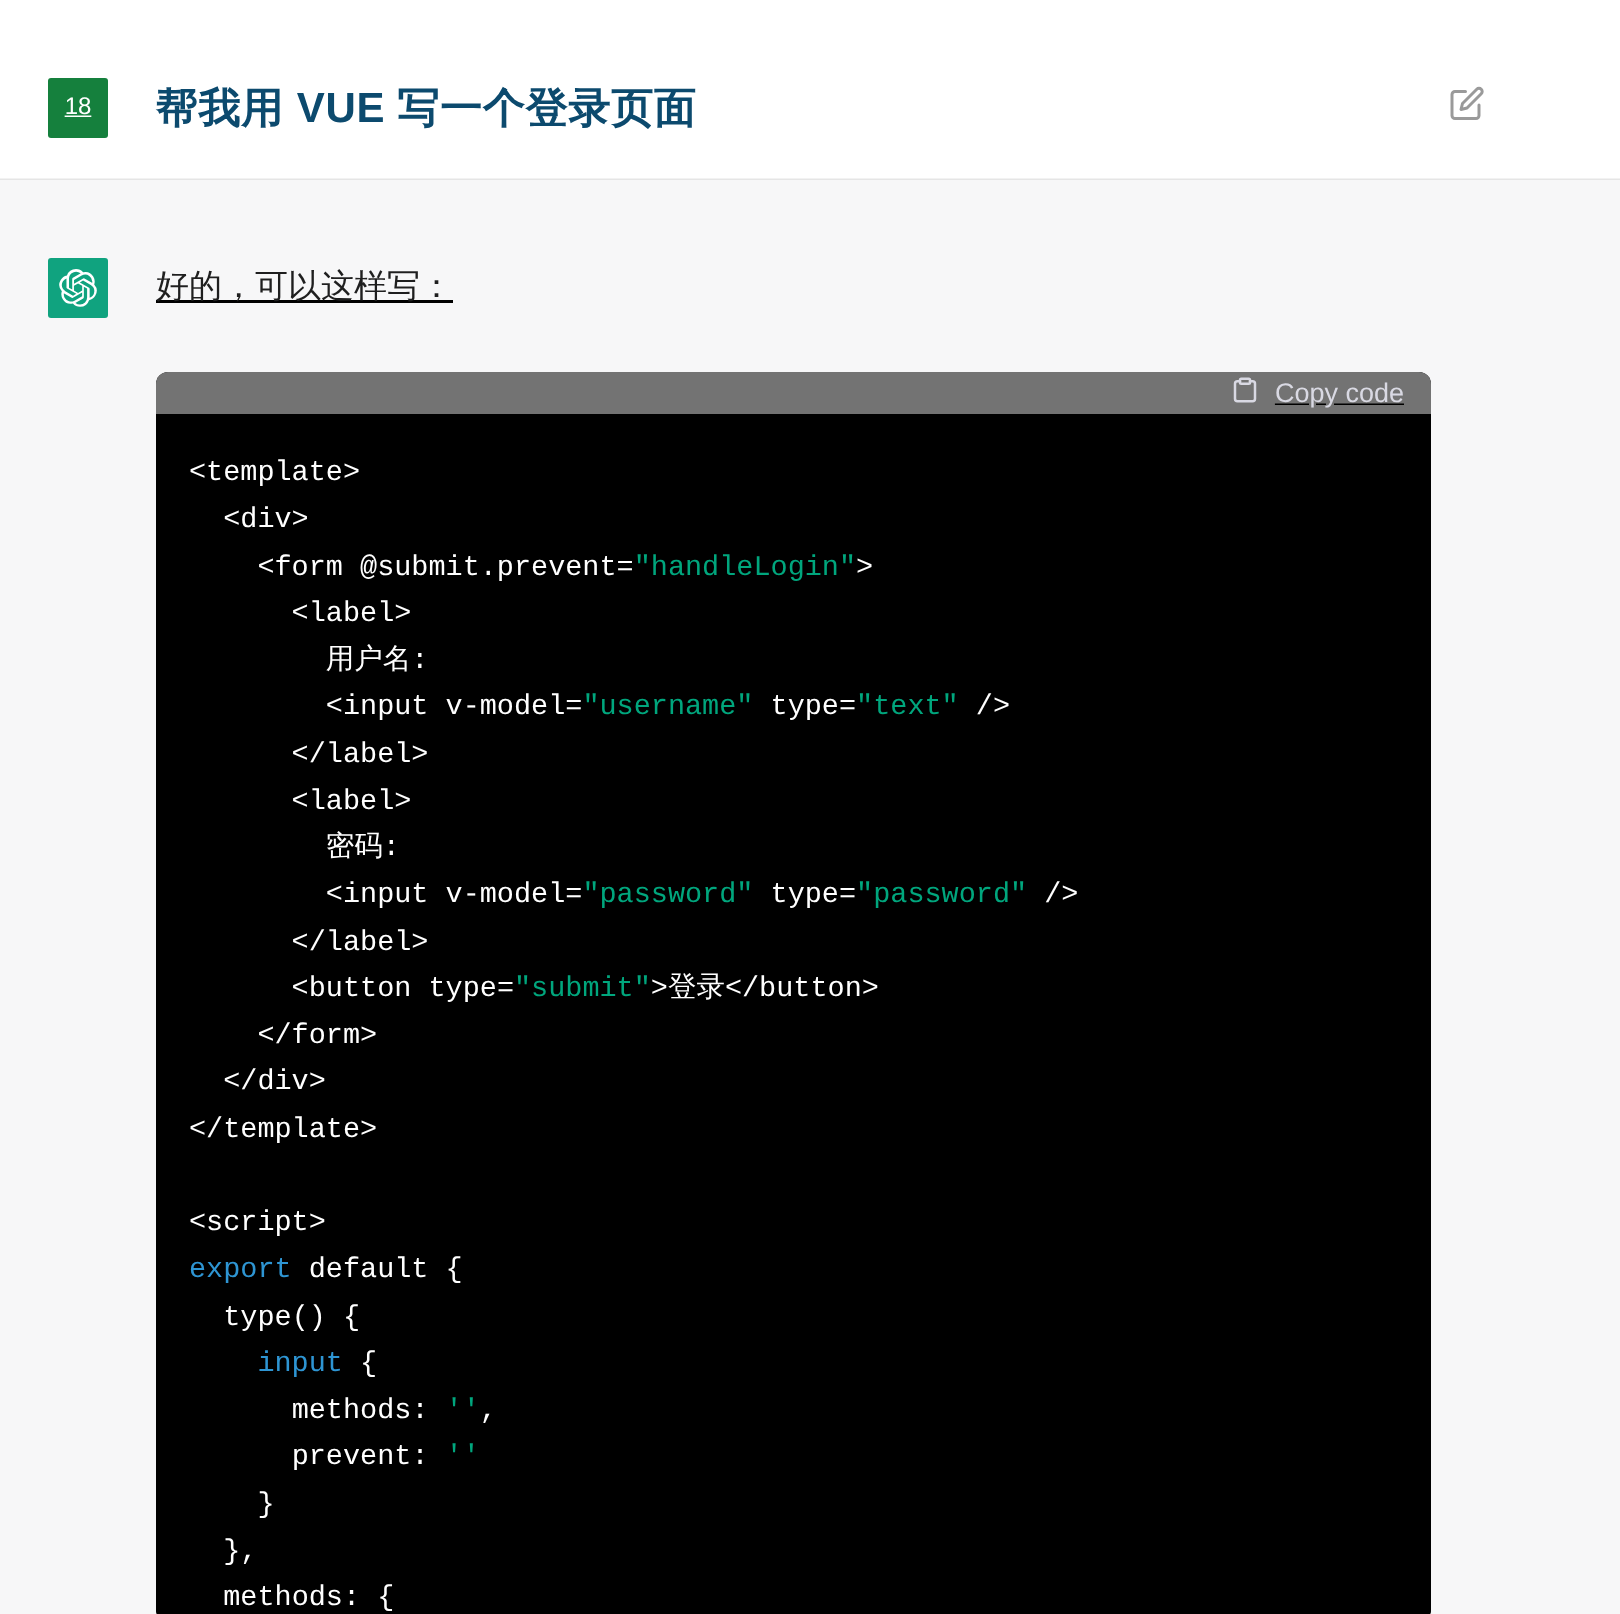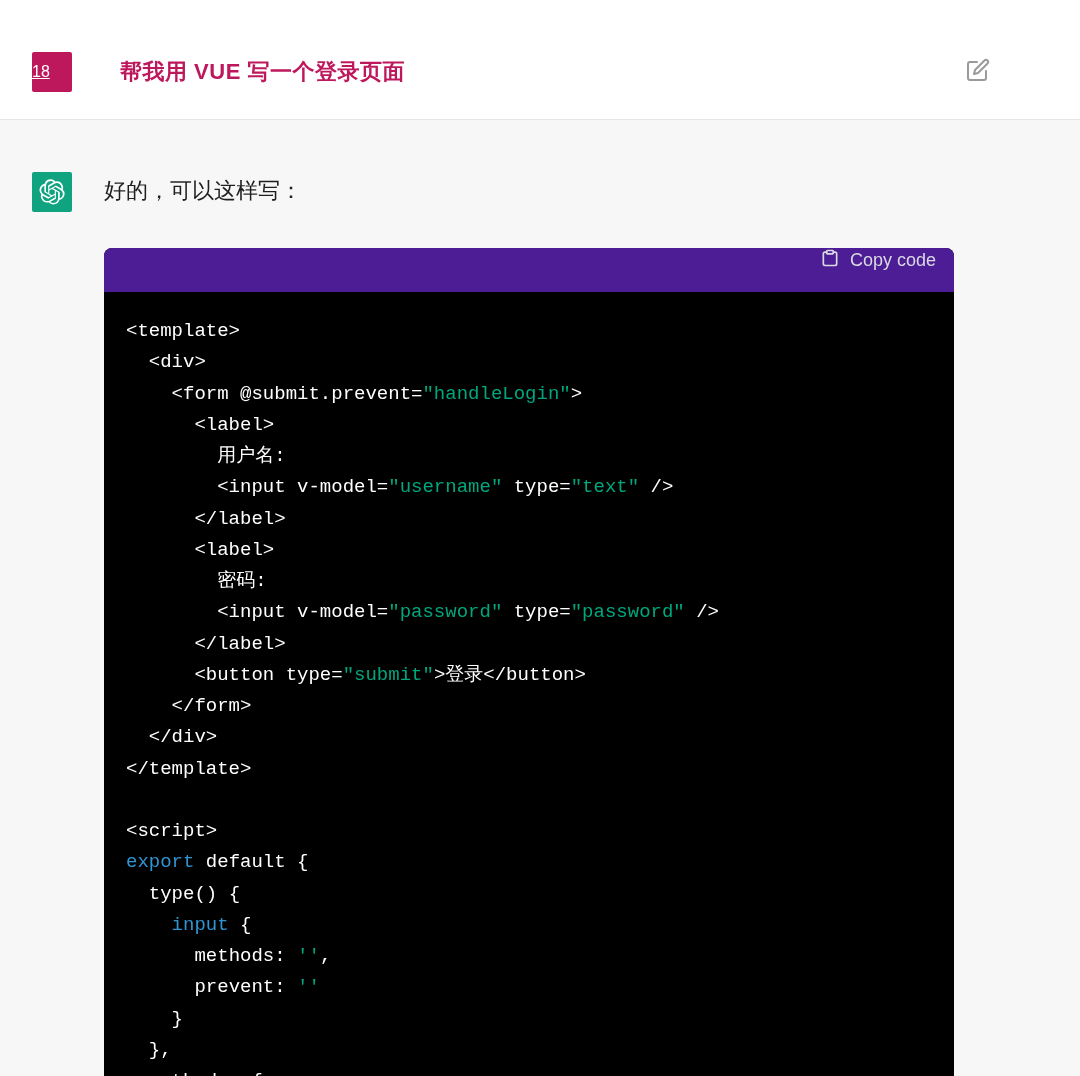--- a/index.html
+++ b/index.html
@@ -15,51 +15,53 @@
   .user-row {
     display: flex;
     align-items: center;
     padding: 24px 32px 0 32px;
     height: 120px;
     border-bottom: 1px solid #e5e5e5;
   }
   .user-badge {
     width: 40px;
     height: 40px;
-    background: #be185d;
+    background: #15803d;
     color: #ffffff;
     display: flex;
     align-items: center;
+    justify-content: center;
     font-size: 16px;
     border-radius: 2px;
     flex-shrink: 0;
     text-decoration: underline;
   }
   .user-text {
-    margin-left: 48px;
-    font-size: 22px;
+    margin-left: 32px;
+    font-size: 28px;
     font-weight: 600;
-    color: #be185d;
+    color: #0c4a6e;
     letter-spacing: 0.5px;
   }
   .spacer { flex: 1; }
   .edit-icon {
     color: #9a9a9a;
     cursor: pointer;
     margin-right: 58px;
   }
   .edit-icon svg { width: 24px; height: 24px; }
 
   
   .assistant-section {
     background: #f7f7f8;
     padding: 52px 12px 0 32px;
     height: calc(1076px - 120px);
     display: flex;
     align-items: flex-start;
+    text-decoration: underline;
   }
   .assistant-avatar {
     width: 40px;
     height: 40px;
     background: #10a37f;
     border-radius: 2px;
     display: flex;
     align-items: center;
     justify-content: center;
     flex-shrink: 0;
@@ -79,24 +81,24 @@
 
   
   .code-block {
     margin-top: 42px;
     width: 850px;
     border-radius: 8px;
     overflow: hidden;
     background: #000000;
   }
   .code-header {
-    height: 44px;
-    background: #4c1d95;
+    height: 28px;
+    background: #737373;
     display: flex;
-    align-items: flex-start;
+    align-items: center;
     justify-content: flex-end;
     padding: 0 18px;
   }
   .copy-btn {
     display: flex;
     align-items: center;
     gap: 10px;
     color: #d9d9e3;
     font-size: 18px;
     cursor: pointer;

